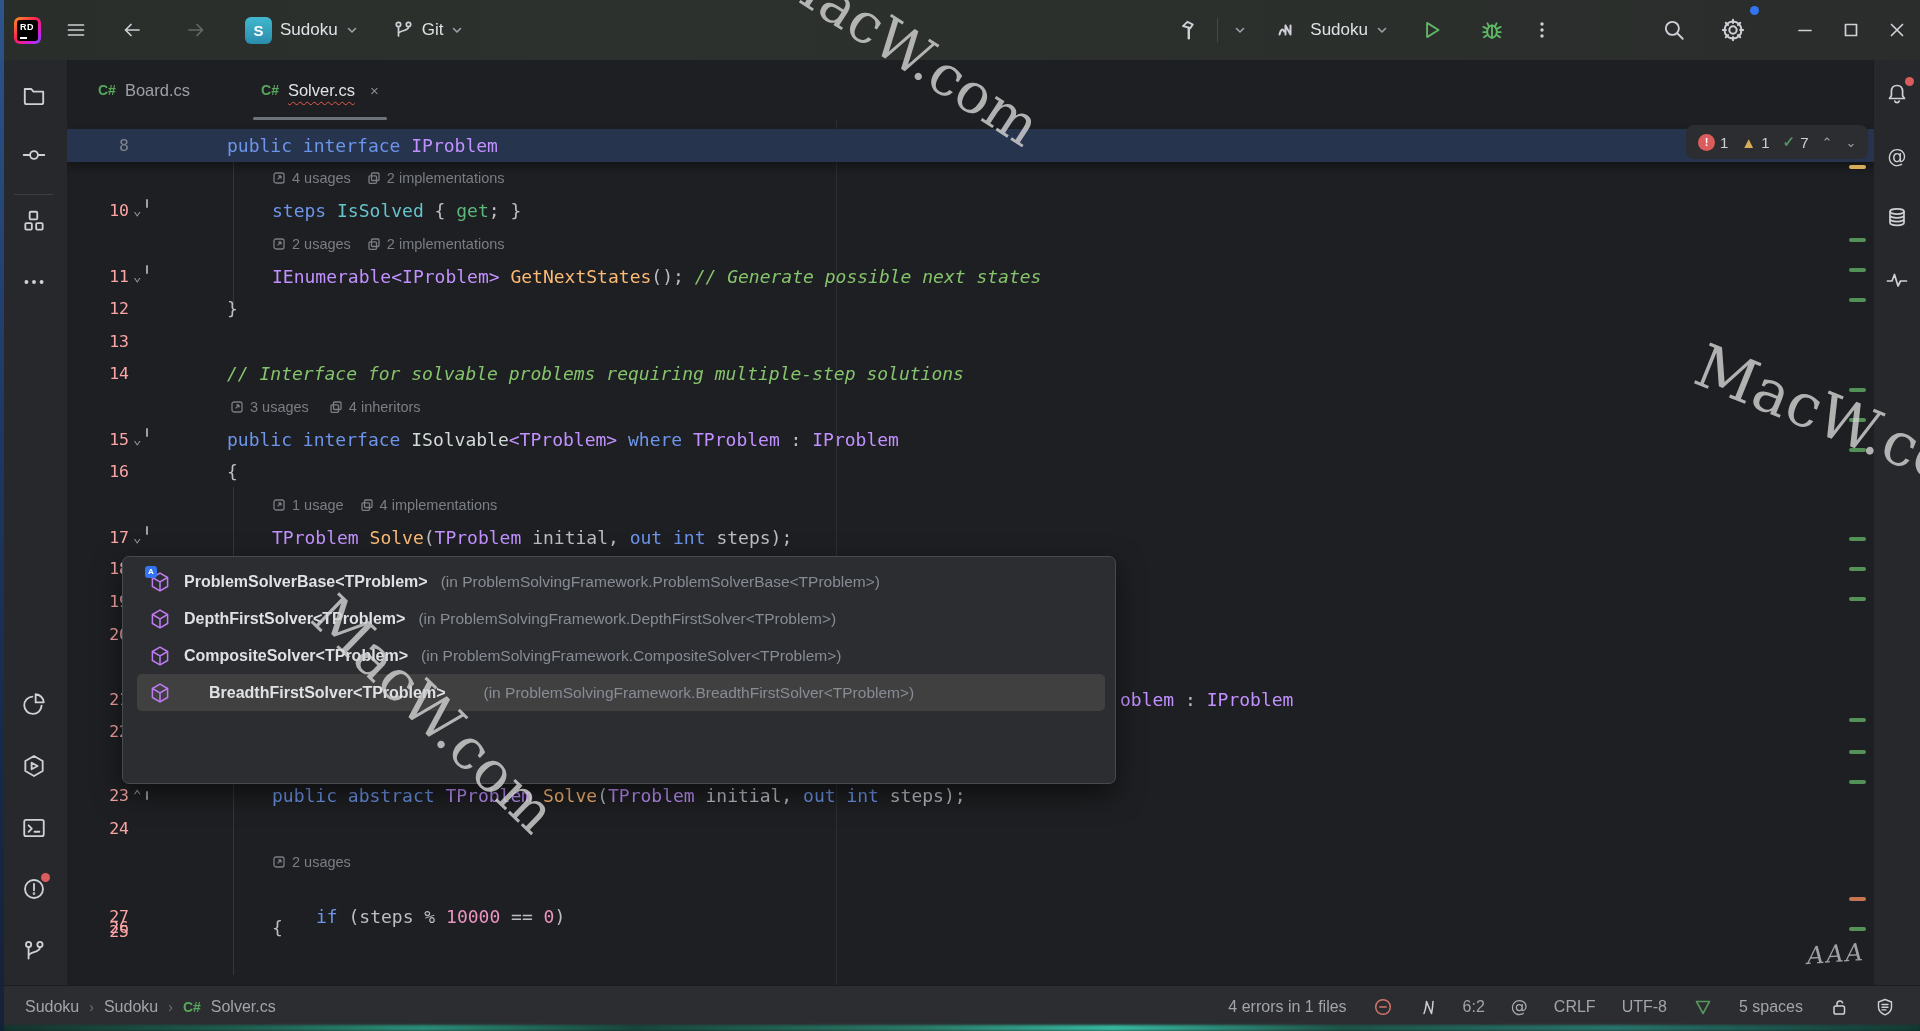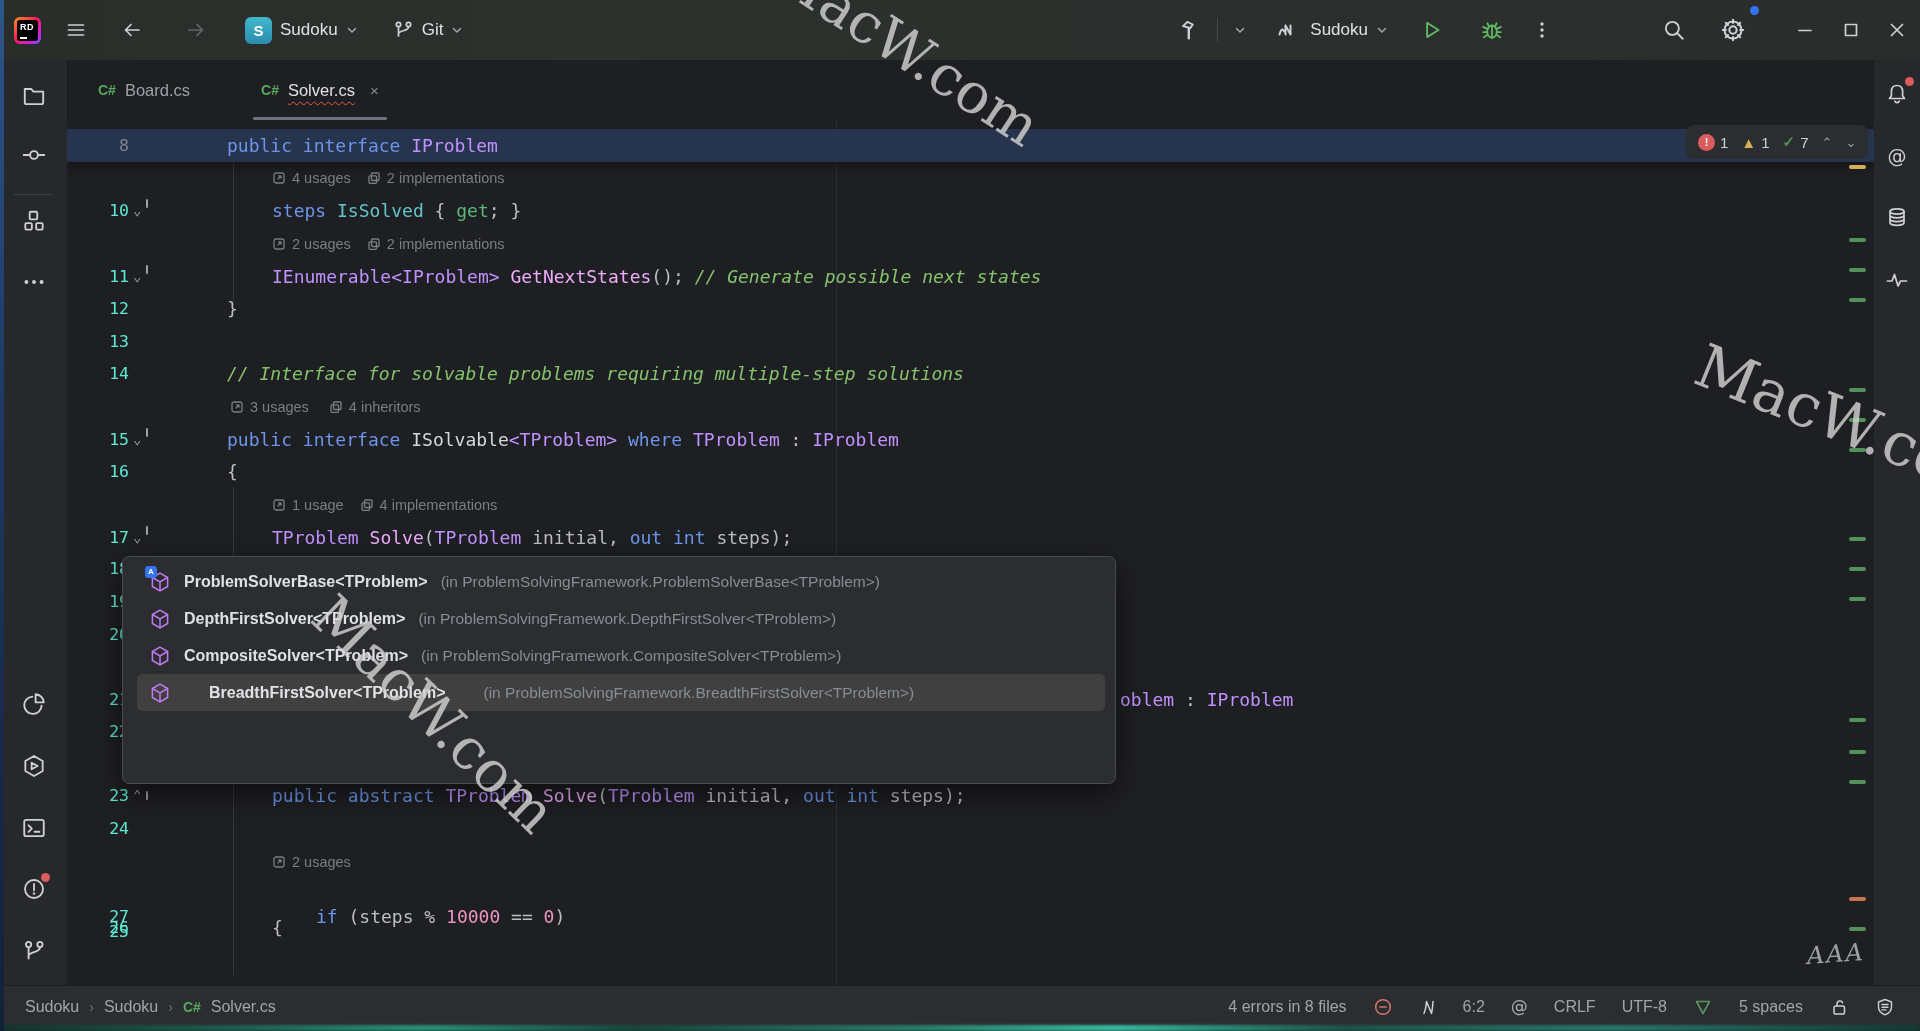--- a/index.html
+++ b/index.html
@@ -52,26 +52,26 @@
   .reddot{position:absolute;width:9px;height:9px;border-radius:50%;background:#DB5C5C;}
   #leftedge{position:absolute;left:0;top:0;width:4px;height:1031px;
     background:linear-gradient(180deg,#2E5C9E,#1d3c6e 40%,#15294d 75%,#102038);opacity:.85;z-index:60;}
 
   
   #editor{position:absolute;left:67px;top:120px;width:1807px;height:865px;background:#1E1F22;overflow:hidden;}
   .iguide{position:absolute;width:1px;background:#34363B;}
   #margin-guide{position:absolute;width:1px;background:#2C2E33;}
   .crow{position:absolute;left:0;width:100%;height:33px;font-family:"DejaVu Sans Mono",monospace;font-size:18px;line-height:33px;white-space:pre;}
   .crow.sticky{background:#27344E;box-shadow:0 5px 9px rgba(0,0,0,.35);z-index:6;}
-  .lnum{position:absolute;left:14px;width:48px;text-align:right;color:#5eead4;font-size:16.5px;}
+  .lnum{position:absolute;left:14px;width:48px;text-align:right;color:#fca5a5;font-size:16.5px;}
   .crow.sticky .lnum{color:#7E838D;}
   .mark{position:absolute;left:66px;top:0;color:#9DA0A8;font-size:14px;width:26px;}
   .mark .bar{position:absolute;width:2px;height:9px;background:#9DA0A8;border-radius:1px;}
   .code{position:absolute;top:0;}
-  .seg-kw{color:#6C95EB;} .seg-type{color:#C191FF;} .seg-meth{color:#f0abfc;}
+  .seg-kw{color:#6C95EB;} .seg-type{color:#C191FF;} .seg-meth{color:#fdba74;}
   .seg-prop{color:#66C3CC;} .seg-acc{color:#5CB87A;} .seg-cmt{color:#85C46C;font-style:italic;}
   .seg-num{color:#ED94C0;} .seg-txt{color:#BCBEC4;} .seg-dim{color:#8F9296;} .seg-decl{color:#D3DAD8;}
   .hintrow{position:absolute;height:33px;display:flex;align-items:center;gap:16px;
     font-size:14.5px;color:#7A7E85;}
   .hintpart{display:flex;align-items:center;gap:6px;}
   .hintpart svg{stroke:#7A7E85;stroke-width:1.3;fill:none;}
 
   
   #inspect{position:absolute;left:1686px;top:125px;height:30px;z-index:8;display:flex;align-items:center;gap:13px;
     background:#2B2D30;border-radius:8px;padding:2px 12px;font-size:15px;color:#CED0D6;}
@@ -529,21 +529,21 @@
   <div id="statusbar">
     <div id="crumbs">
       <span>Sudoku</span>
       <span class="crumb-sep">›</span>
       <span>Sudoku</span>
       <span class="crumb-sep">›</span>
       <span class="cs-ic">C#</span>
       <span>Solver.cs</span>
     </div>
     <div id="status-right">
-      <span class="sitem">4 errors in 8 files</span>
+      <span class="sitem">4 errors in 1 files</span>
       <span class="sitem">
         <svg width="20" height="20" viewBox="0 0 20 20" style="stroke:#D5756C;stroke-width:1.5;fill:none">
             <circle cx="10" cy="10" r="7.3"></circle>
             <path d="M6.3 10h7.4"></path>
           </svg>
       </span>
       <span class="sitem">
         <svg class="ic" width="18" height="20" viewBox="0 0 18 20" style="stroke-width:1.5">
             <path d="M5 16.5C7 12 7 9.5 7.5 4.5M7.5 4.5L12.5 16.5M12.5 16.5c1-4.5 1.3-8 1.5-12"></path>
           </svg>

